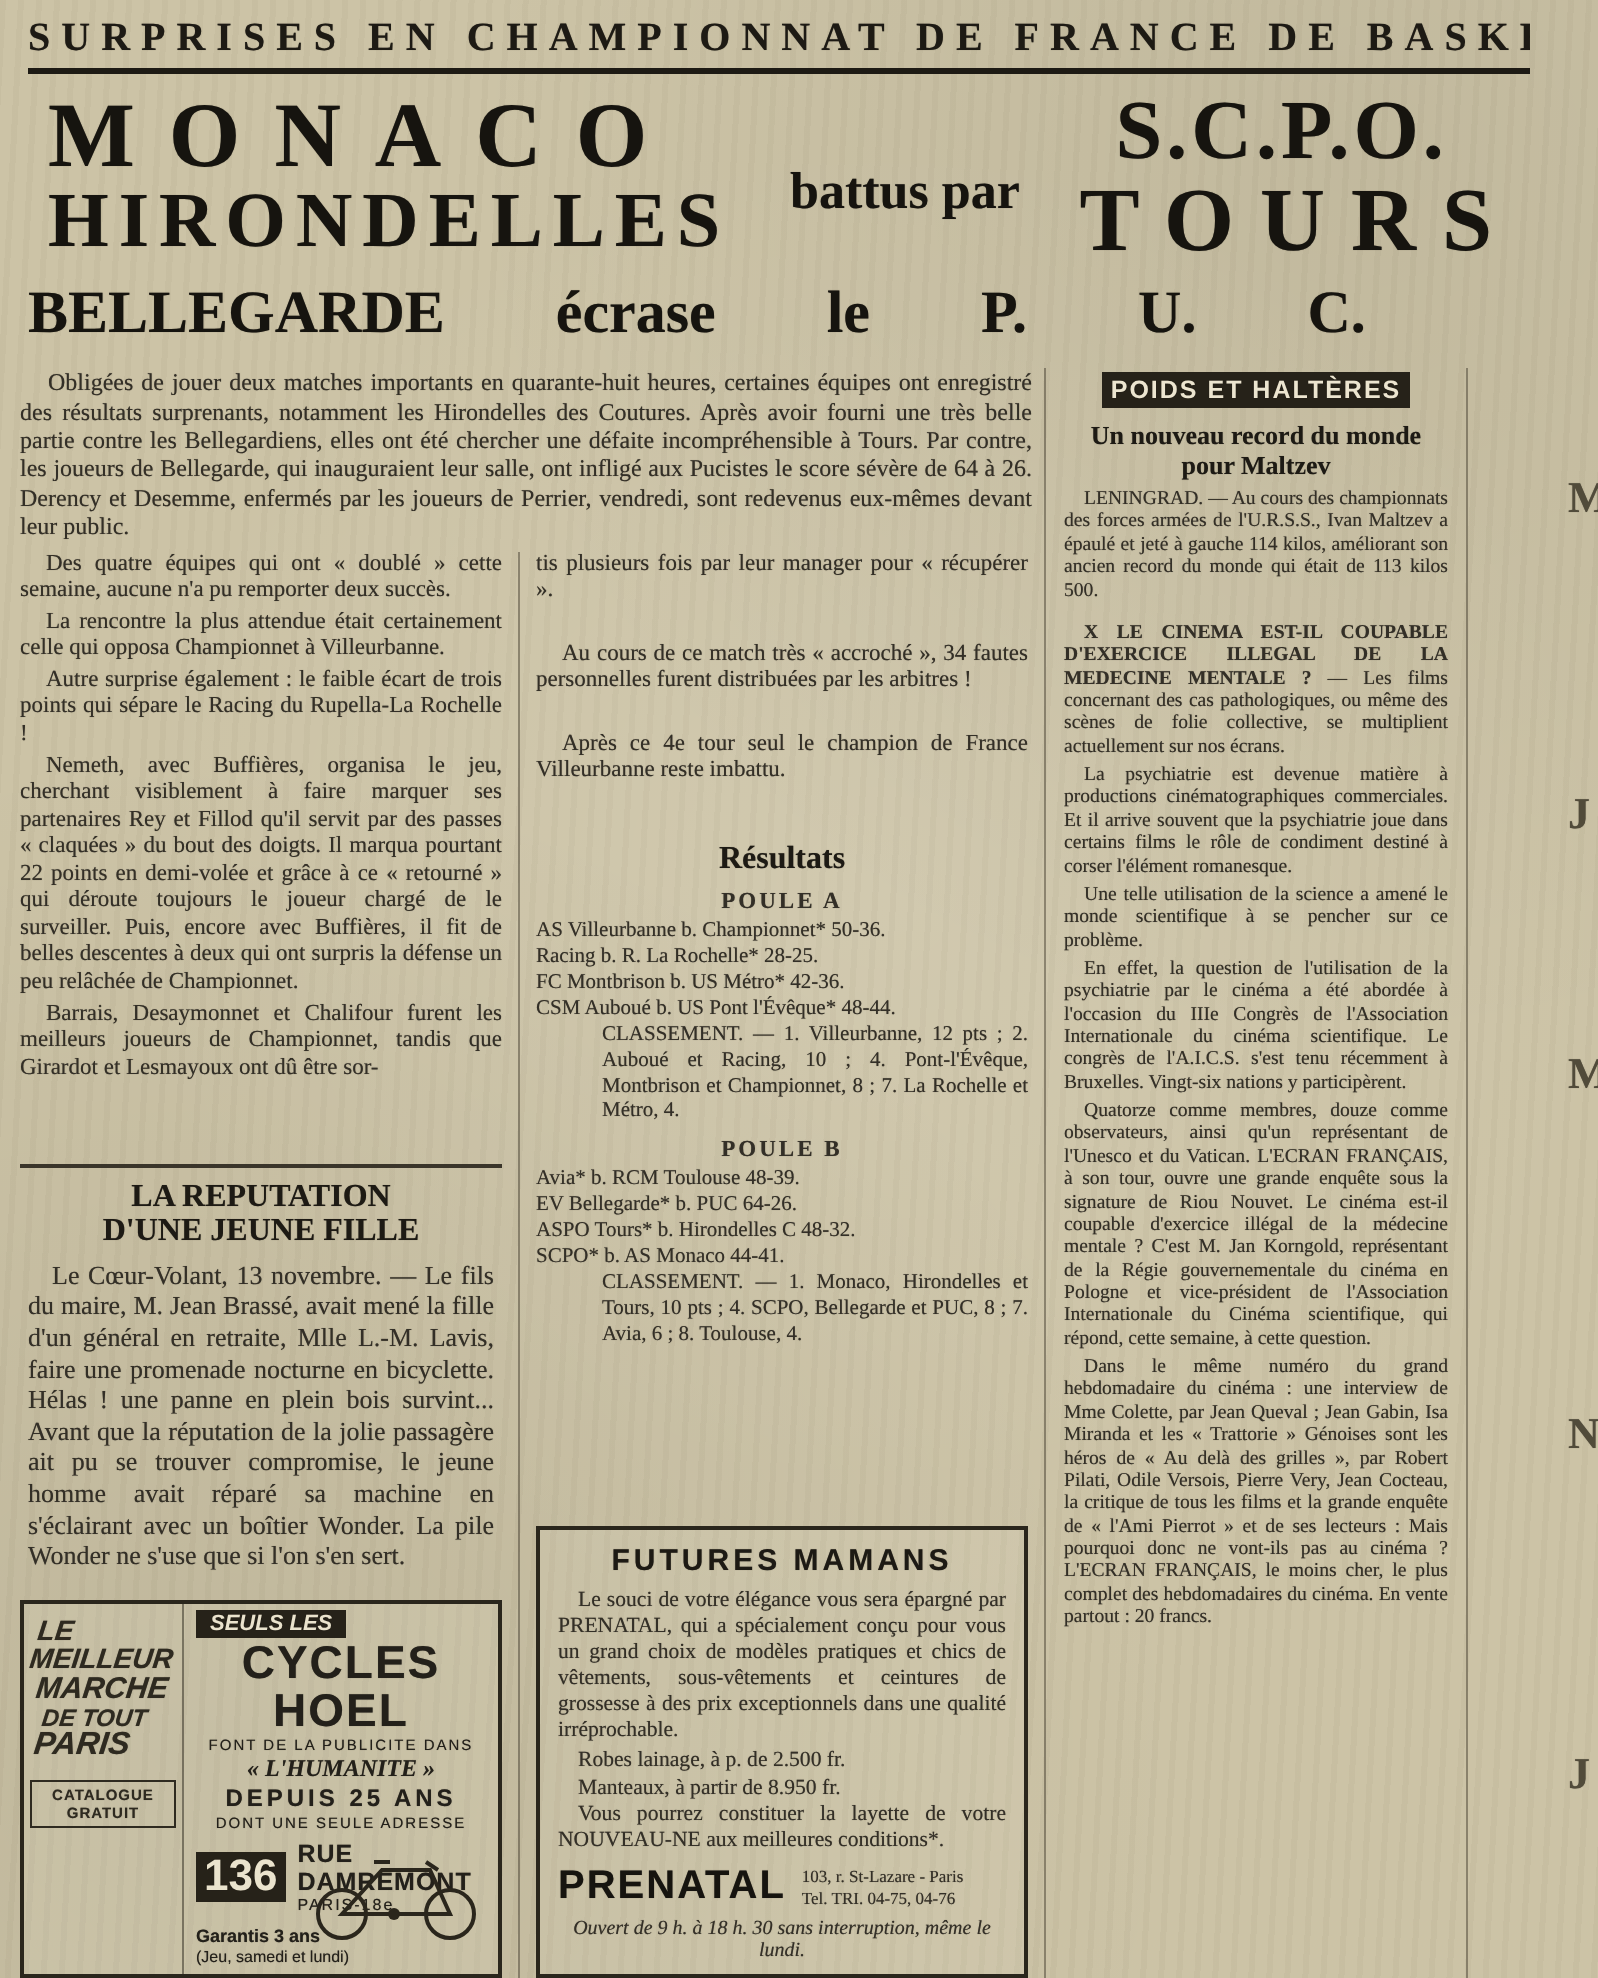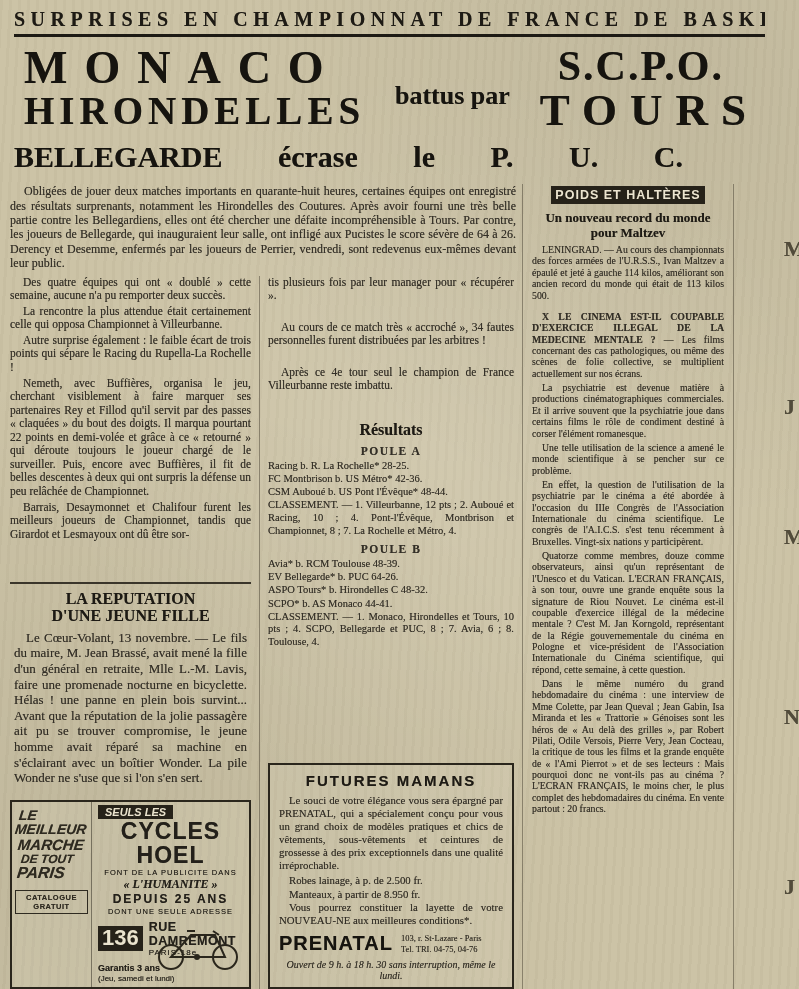--- a/index.html
+++ b/index.html
@@ -50,21 +50,21 @@
   .col1 { width:250px; padding-right:8px; border-right:1px solid rgba(58,52,38,0.45); }
   .col2 { width:262px; padding:0 8px;gap:16px; }
   p.b { font-size:11.5px; line-height:1.18; text-align:justify; text-indent:13px; margin-bottom:2px; }
   p.b.noindent { text-indent:0; }
 
   
   .results { margin-top:6px; }
   .results h3 { font-size:16px; font-weight:bold; text-align:center; margin:4px 0 5px; color:#1d1a14; }
   .results h4 { font-size:11.5px; font-weight:bold; text-align:center; letter-spacing:1.5px; margin:6px 0 2px; }
   .rline { font-size:10.5px; line-height:1.25; }
-  .classement { font-size:10.5px; line-height:1.2; text-align:justify; margin-top:1px; }
+  .classement { font-size:10.5px; line-height:1.2; text-align:justify; margin-top:1px;margin-left:33px; }
 
   
   .reputation { margin-top:auto; border-top:2px solid #3a352a; padding:6px 4px 4px; }
   .rep-title { font-size:16px; font-weight:bold; text-align:center; line-height:1.1; color:#1d1a14; }
   .reputation p { font-size:13px; line-height:1.2; text-align:justify; text-indent:12px; margin-top:5px; }
 
   
   .cycles-ad {
     margin-top:10px; border:2px solid #2a261c; display:flex;
     min-height:175px; background:rgba(255,252,240,0.10);
@@ -201,20 +201,21 @@
         </div>
 
         <div class="col col2">
           <p class="b noindent">tis plusieurs fois par leur manager pour « récupérer ».</p>
           <p class="b">Au cours de ce match très « accroché », 34 fautes personnelles furent distribuées par les arbitres !</p>
           <p class="b">Après ce 4e tour seul le champion de France Villeurbanne reste imbattu.</p>
 
           <section class="results">
             <h3>Résultats</h3>
             <h4>POULE A</h4>
+            <p class="rline">AS Villeurbanne b. Championnet* 50-36.</p>
             <p class="rline">Racing b. R. La Rochelle* 28-25.</p>
             <p class="rline">FC Montbrison b. US Métro* 42-36.</p>
             <p class="rline">CSM Auboué b. US Pont l'Évêque* 48-44.</p>
             <p class="classement">CLASSEMENT. — 1. Villeurbanne, 12 pts ; 2. Auboué et Racing, 10 ; 4. Pont-l'Évêque, Montbrison et Championnet, 8 ; 7. La Rochelle et Métro, 4.</p>
             <h4>POULE B</h4>
             <p class="rline">Avia* b. RCM Toulouse 48-39.</p>
             <p class="rline">EV Bellegarde* b. PUC 64-26.</p>
             <p class="rline">ASPO Tours* b. Hirondelles C 48-32.</p>
             <p class="rline">SCPO* b. AS Monaco 44-41.</p>
             <p class="classement">CLASSEMENT. — 1. Monaco, Hirondelles et Tours, 10 pts ; 4. SCPO, Bellegarde et PUC, 8 ; 7. Avia, 6 ; 8. Toulouse, 4.</p>

